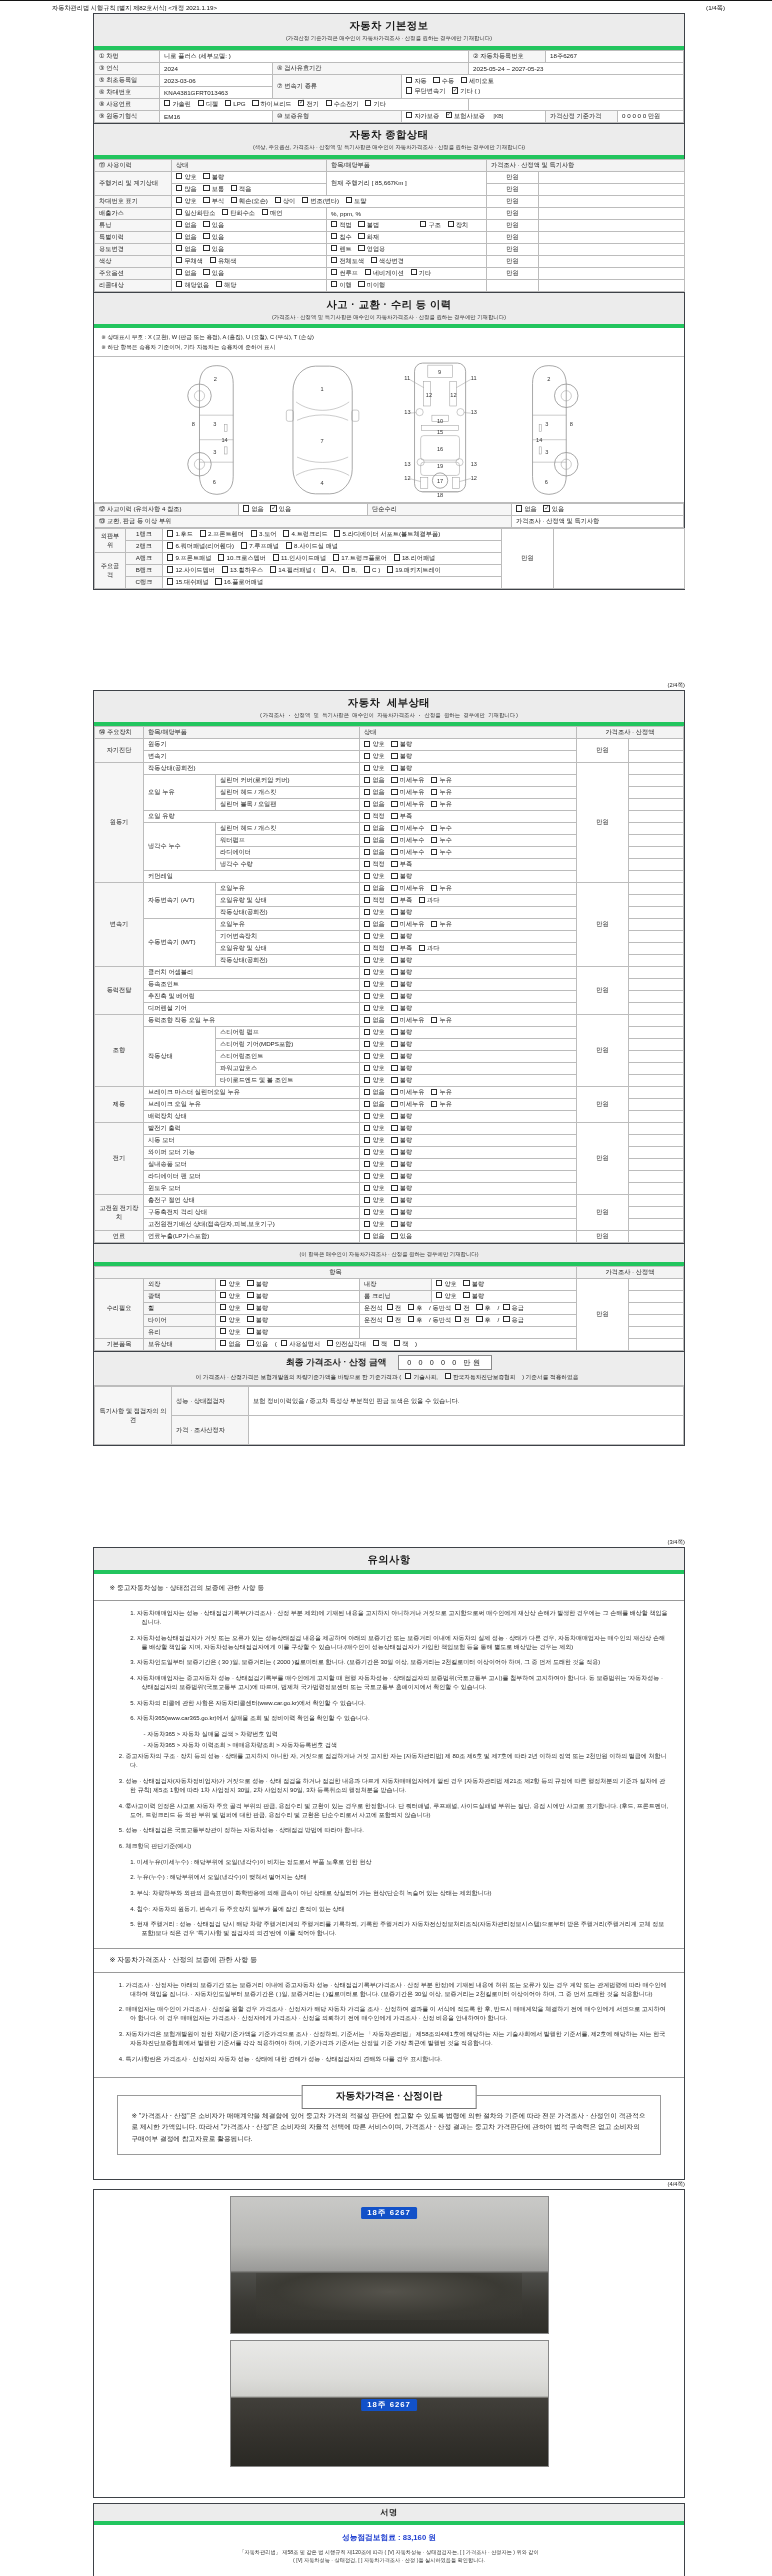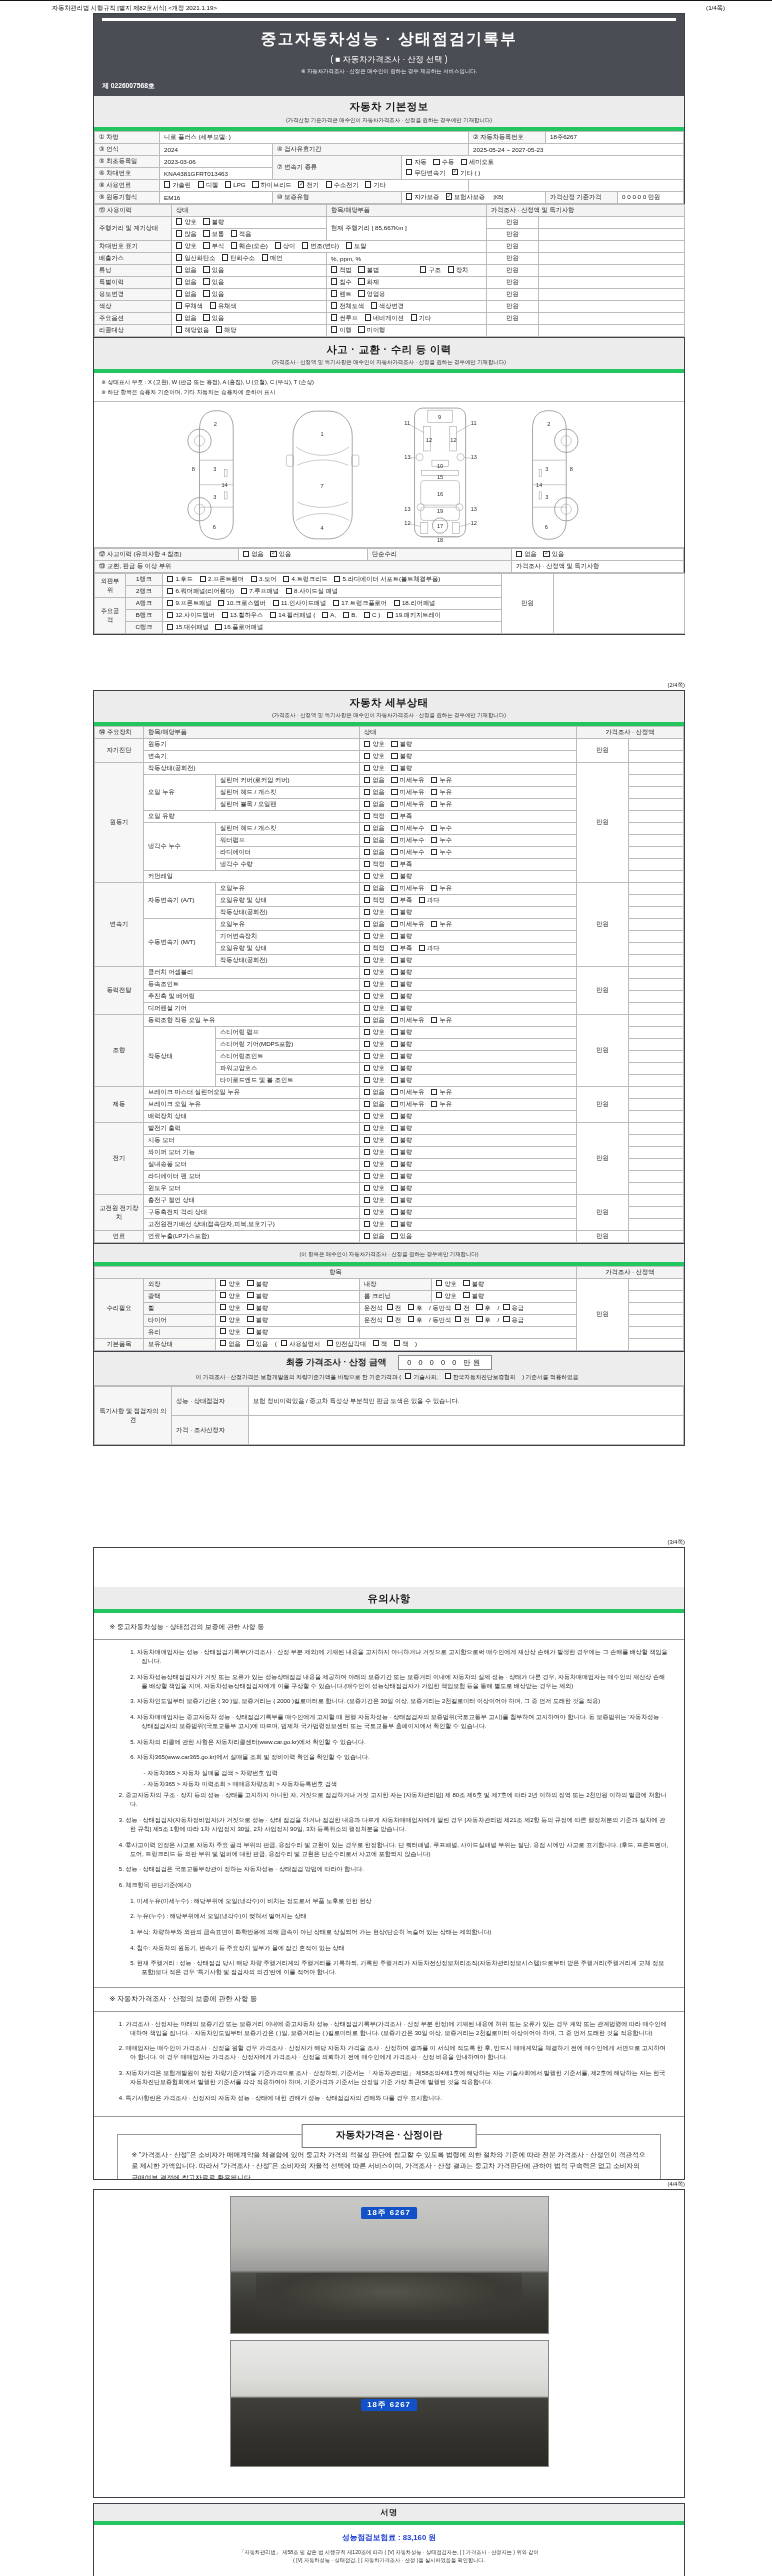--- a/index.html
+++ b/index.html
@@ -100,27 +100,20 @@
 <body>
 
 <div class="sheet">
 
   <div class="caption-row">
     <span>자동차관리법 시행규칙 [별지 제82호서식] &lt;개정 2021.1.19&gt;</span>
     <span>(1/4쪽)</span>
   </div>
 
   <div class="fbox" id="box1">
-    <div class="titleband">
-      <div class="whitebar"></div>
-      <div class="doc-title">중고자동차성능 · 상태점검기록부</div>
-      <div class="doc-sub">( ■ 자동차가격조사 · 산정 선택 )</div>
-      <div class="doc-note">※ 자동차가격조사 · 산정은 매수인이 원하는 경우 제공하는 서비스입니다.</div>
-      <div class="doc-no">제 0226007568호</div>
-    </div>
 
     <div class="secband" style="border-top:none;">
       <div class="sectitle">자동차 기본정보</div>
       <div class="secsub">(가격산정 기준가격은 매수인이 자동차가격조사 · 산정을 원하는 경우에만 기재합니다)</div>
     </div>
 
     <table class="ftable">
       <colgroup>
           <col style="width:65px">
           <col style="width:113px">
@@ -169,20 +162,24 @@
         <td colspan="2">
           <span><span class="opt"><span class="cb"></span><span>자가보증</span></span><span class="opt"><span class="cb on"></span><span>보험사보증</span></span></span>
           <span class="suffix">[KB]</span>
         </td>
         <td class="lbl">가격산정 기준가격</td>
         <td>0 0 0 0 0 만원</td>
       </tr>
     </tbody>
       </table>
 
+    <div class="secband">
+      <div class="sectitle">자동차 종합상태</div>
+      <div class="secsub">(색상, 주요옵션, 가격조사 · 산정액 및 특기사항은 매수인이 자동차가격조사 · 산정을 원하는 경우에만 기재합니다)</div>
+    </div>
 
     <table class="ftable">
       <colgroup>
           <col style="width:77px">
           <col style="width:155px">
           <col style="width:160px">
           <col style="width:52px">
           <col style="width:146px">
         </colgroup>
       <tbody>
@@ -428,21 +425,21 @@
         <td class="lbl cen">C랭크</td>
         <td><span class="opt"><span class="cb"></span><span>15.대쉬패널</span></span><span class="opt"><span class="cb"></span><span>16.플로어패널</span></span></td>
       </tr>
     </tbody>
       </table>
   </div>
 
   <div class="marker m2">(2/4쪽)</div>
 
   <div class="fbox" id="box2">
-    <div class="secband" style="border-top:none;">
+    <div class="secband" style="border-top:none;font-family:Liberation Mono, monospace;">
       <div class="sectitle">자동차 세부상태</div>
       <div class="secsub">(가격조사 · 산정액 및 특기사항은 매수인이 자동차가격조사 · 산정을 원하는 경우에만 기재합니다)</div>
     </div>
 
     <table class="ftable">
       <colgroup>
           <col style="width:49px">
           <col style="width:72px">
           <col style="width:144px">
           <col style="width:217px">
@@ -778,21 +775,21 @@
         <td class="lbl tall">가격 · 조사산정자</td>
         <td></td>
       </tr>
     </tbody>
       </table>
   </div>
 
   <div class="marker m3">(3/4쪽)</div>
 
   <div class="fbox" id="box3">
-    <div class="secband" style="border-top:none;margin-top:39px;">
+    <div class="secband" style="border-top:none;">
       <div class="sectitle">유의사항</div>
     </div>
     <div class="notes-body">
         <div class="nb-h">※ 중고자동차성능 · 상태점검의 보증에 관한 사항 등</div>
         <div class="nb-s">1.  자동차매매업자는 성능 · 상태점검기록부(가격조사 · 산정 부분 제외)에 기재된 내용을 고지하지 아니하거나 거짓으로 고지함으로써 매수인에게 재산상 손해가 발생한 경우에는 그 손해를 배상할 책임을 집니다.</div>
         <div class="nb-s">2.  자동차성능상태점검자가 거짓 또는 오류가 있는 성능상태점검 내용을 제공하여 아래의 보증기간 또는 보증거리 이내에 자동차의 실제 성능 · 상태가 다른 경우, 자동차매매업자는 매수인의 재산상 손해를 배상할 책임을 지며, 자동차성능상태점검자에게 이를 구상할 수 있습니다.(매수인이 성능상태점검자가 가입한 책임보험 등을 통해 별도로 배상받는 경우는 제외)</div>
         <div class="nb-s">3.  자동차인도일부터 보증기간은 ( 30 )일, 보증거리는 ( 2000 )킬로미터로 합니다. (보증기간은 30일 이상, 보증거리는 2천킬로미터 이상이어야 하며, 그 중 먼저 도래한 것을 적용)</div>
         <div class="nb-s">4.  자동차매매업자는 중고자동차 성능 · 상태점검기록부를 매수인에게 고지할 때 현행 자동차성능 · 상태점검자의 보증범위(국토교통부 고시)를 첨부하여 고지하여야 합니다. 동 보증범위는 '자동차성능 · 상태점검자의 보증범위'(국토교통부 고시)에 따르며, 법제처 국가법령정보센터 또는 국토교통부 홈페이지에서 확인할 수 있습니다.</div>
         <div class="nb-s">5.  자동차의 리콜에 관한 사항은 자동차리콜센터(www.car.go.kr)에서 확인할 수 있습니다.</div>
         <div class="nb-s">6.  자동차365(www.car365.go.kr)에서 실매물 조회 및 정비이력 확인을 확인할 수 있습니다.</div>

